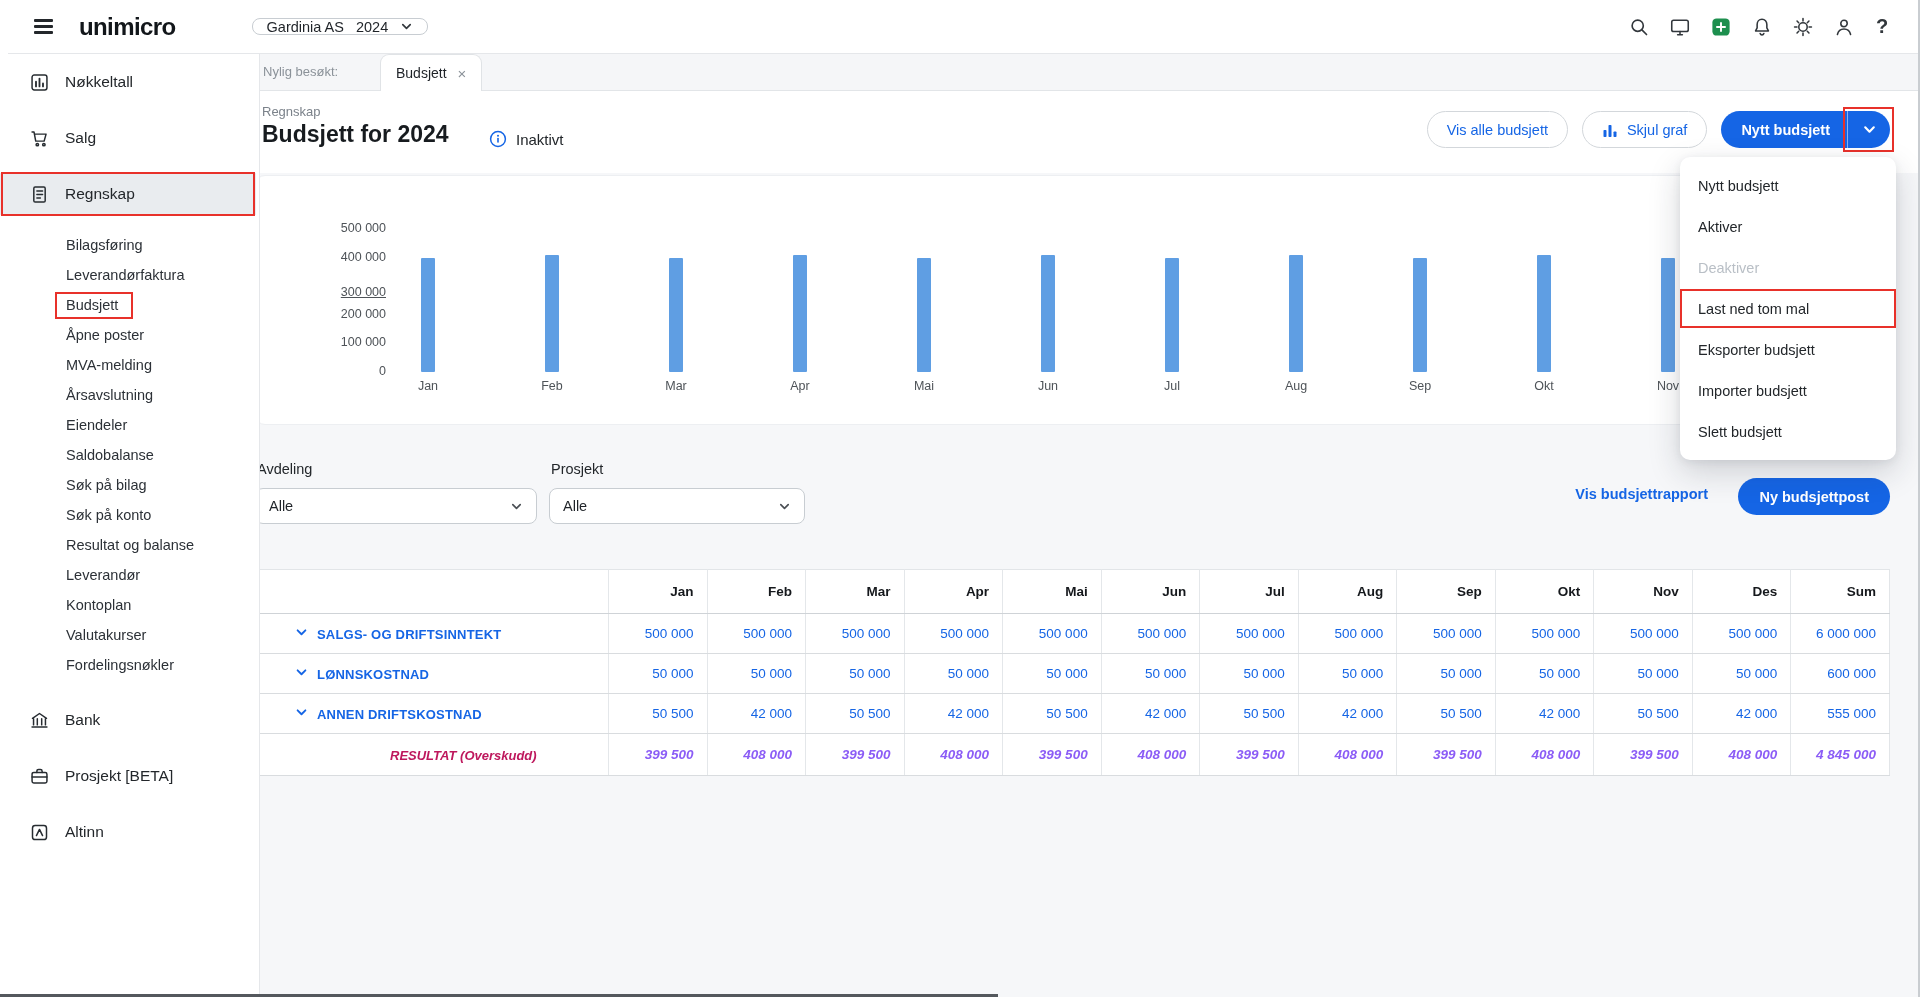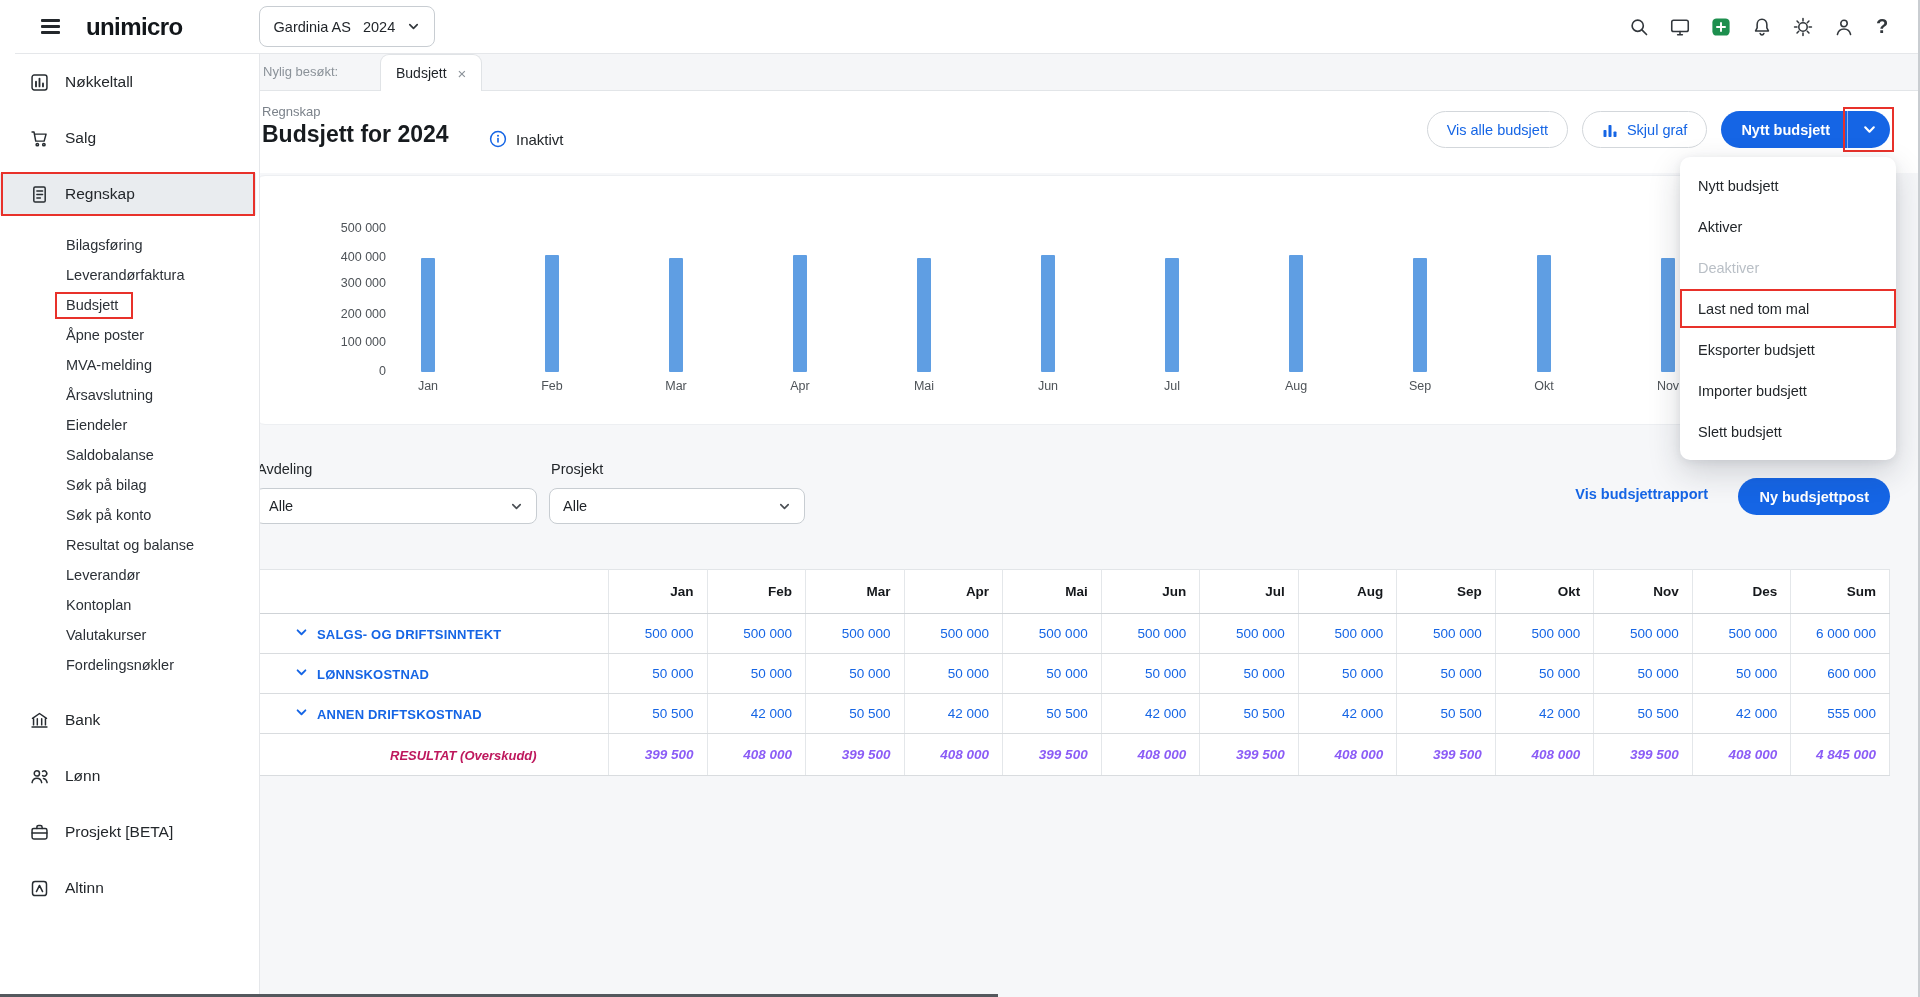--- a/index.html
+++ b/index.html
@@ -1,25 +1,25 @@
 <!DOCTYPE html>
 <html><head>
 <meta charset="utf-8">
 <style>
   *{box-sizing:border-box;margin:0;padding:0;}
   html,body{width:1920px;height:997px;overflow:hidden;background:#fff;}
   body{font-family:"Liberation Sans","DejaVu Sans",sans-serif;color:#22262a;}
   #app{position:relative;width:1920px;height:997px;background:#fff;overflow:hidden;}
 
   
-  .topbar{position:absolute;left:15px;top:0;right:0;height:54px;background:#fff;border-bottom:1px solid #e5e7ea;display:flex;align-items:center;z-index:40;}
+  .topbar{position:absolute;left:8px;top:0;right:0;height:54px;background:#fff;border-bottom:1px solid #e5e7ea;display:flex;align-items:center;z-index:40;}
   .hamburger{margin-left:26px;cursor:pointer;}
   .hamburger i{display:block;width:19px;height:2.4px;background:#23272b;margin:3.6px 0;border-radius:1px;}
   .logo{margin-left:26px;font-size:24px;font-weight:700;letter-spacing:-0.6px;color:#12161a;}
-  .company{margin-left:76px;height:41px;border:1px solid #c8cdd2;border-radius:8px;display:flex;align-items:center;gap:12px;padding:0 14px;font-size:14.5px;color:#1f2328;cursor:pointer;justify-content:flex-end;}
+  .company{margin-left:76px;height:17px;border:1px solid #c8cdd2;border-radius:8px;display:flex;align-items:center;gap:12px;padding:0 14px;font-size:14.5px;color:#1f2328;cursor:pointer;justify-content:flex-end;}
   .topbar-actions{margin-left:auto;margin-right:30px;display:flex;align-items:center;gap:19px;}
   .tb-icon{width:22px;height:22px;display:inline-flex;cursor:pointer;}
   .tb-icon svg{width:22px;height:22px;}
   .help-glyph{font-size:20px;font-weight:700;color:#32373c;cursor:pointer;width:16px;text-align:center;}
   .chev-dark{display:inline-flex;width:13px;height:13px;color:#32373c;}
   .chev-dark svg,.chev-gray svg,.chev{width:100%;height:100%;}
 
   
   .sidebar{position:absolute;left:0;top:54px;width:260px;bottom:0;background:#fff;border-right:1px solid #e5e7ea;z-index:30;overflow:hidden;}
   .sb-main{position:relative;height:56px;display:flex;align-items:center;padding-left:29px;gap:15px;font-size:15.5px;color:#23272b;cursor:pointer;}
@@ -235,30 +235,20 @@
           <span class="sb-icon">
             <svg viewBox="0 0 24 24" fill="none" stroke="#272c31" stroke-width="1.7" stroke-linecap="round" stroke-linejoin="round">
               <path d="M4 9.5L12 4l8 5.5"></path>
               <path d="M5.2 10v7M9.5 10v7M14.5 10v7M18.8 10v7M3.5 19.5h17"></path>
             </svg>
           </span>
           <span class="sb-label">Bank</span>
         </div>
         <div class="sb-main">
           <span class="sb-icon">
-            <svg viewBox="0 0 24 24" fill="none" stroke="#272c31" stroke-width="1.7" stroke-linecap="round">
-              <circle cx="9" cy="8.5" r="3"></circle>
-              <path d="M3.5 19c.6-3.3 2.8-5 5.5-5s4.9 1.7 5.5 5"></path>
-              <path d="M15.5 6.2a3 3 0 1 1 0 4.8M16.5 14.2c2.3.4 3.7 2 4.2 4.8"></path>
-            </svg>
-          </span>
-          <span class="sb-label">Lønn</span>
-        </div>
-        <div class="sb-main">
-          <span class="sb-icon">
             <svg viewBox="0 0 24 24" fill="none" stroke="#272c31" stroke-width="1.7" stroke-linecap="round" stroke-linejoin="round">
               <rect x="3.5" y="7.5" width="17" height="12" rx="2"></rect>
               <path d="M9 7.5V6a2 2 0 0 1 2-2h2a2 2 0 0 1 2 2v1.5M3.5 12.5h17"></path>
             </svg>
           </span>
           <span class="sb-label">Prosjekt [BETA]</span>
         </div>
         <div class="sb-main">
           <span class="sb-icon">
             <svg viewBox="0 0 24 24" fill="none" stroke="#272c31" stroke-width="1.7" stroke-linecap="round" stroke-linejoin="round">
@@ -316,21 +306,21 @@
     </div>
   </section>
 
   <div class="content-bg"></div>
 
   <div class="chart-card">
     <div class="plot">
         <div class="ytick" style="top: 188px;">0</div>
         <div class="ytick" style="top: 159.4px;">100 000</div>
         <div class="ytick" style="top: 130.8px;">200 000</div>
-        <div class="ytick" style="top: 100px;">300 000</div>
+        <div class="ytick" style="top: 109px; text-decoration: underline;">300 000</div>
         <div class="ytick" style="top: 73.6px;">400 000</div>
         <div class="ytick" style="top: 45px;">500 000</div>
         <div class="bar" style="left: 165px; top: 81.743px; height: 114.257px; background: rgb(95, 158, 227);"></div>
         <div class="xtick" style="left: 132px; top: 203px;">Jan</div>
         <div class="bar" style="left: 289px; top: 79.312px; height: 116.688px; background: rgb(95, 158, 227);"></div>
         <div class="xtick" style="left: 256px; top: 203px;">Feb</div>
         <div class="bar" style="left: 413px; top: 81.743px; height: 114.257px; background: rgb(95, 158, 227);"></div>
         <div class="xtick" style="left: 380px; top: 203px;">Mar</div>
         <div class="bar" style="left: 537px; top: 79.312px; height: 116.688px; background: rgb(95, 158, 227);"></div>
         <div class="xtick" style="left: 504px; top: 203px;">Apr</div>

